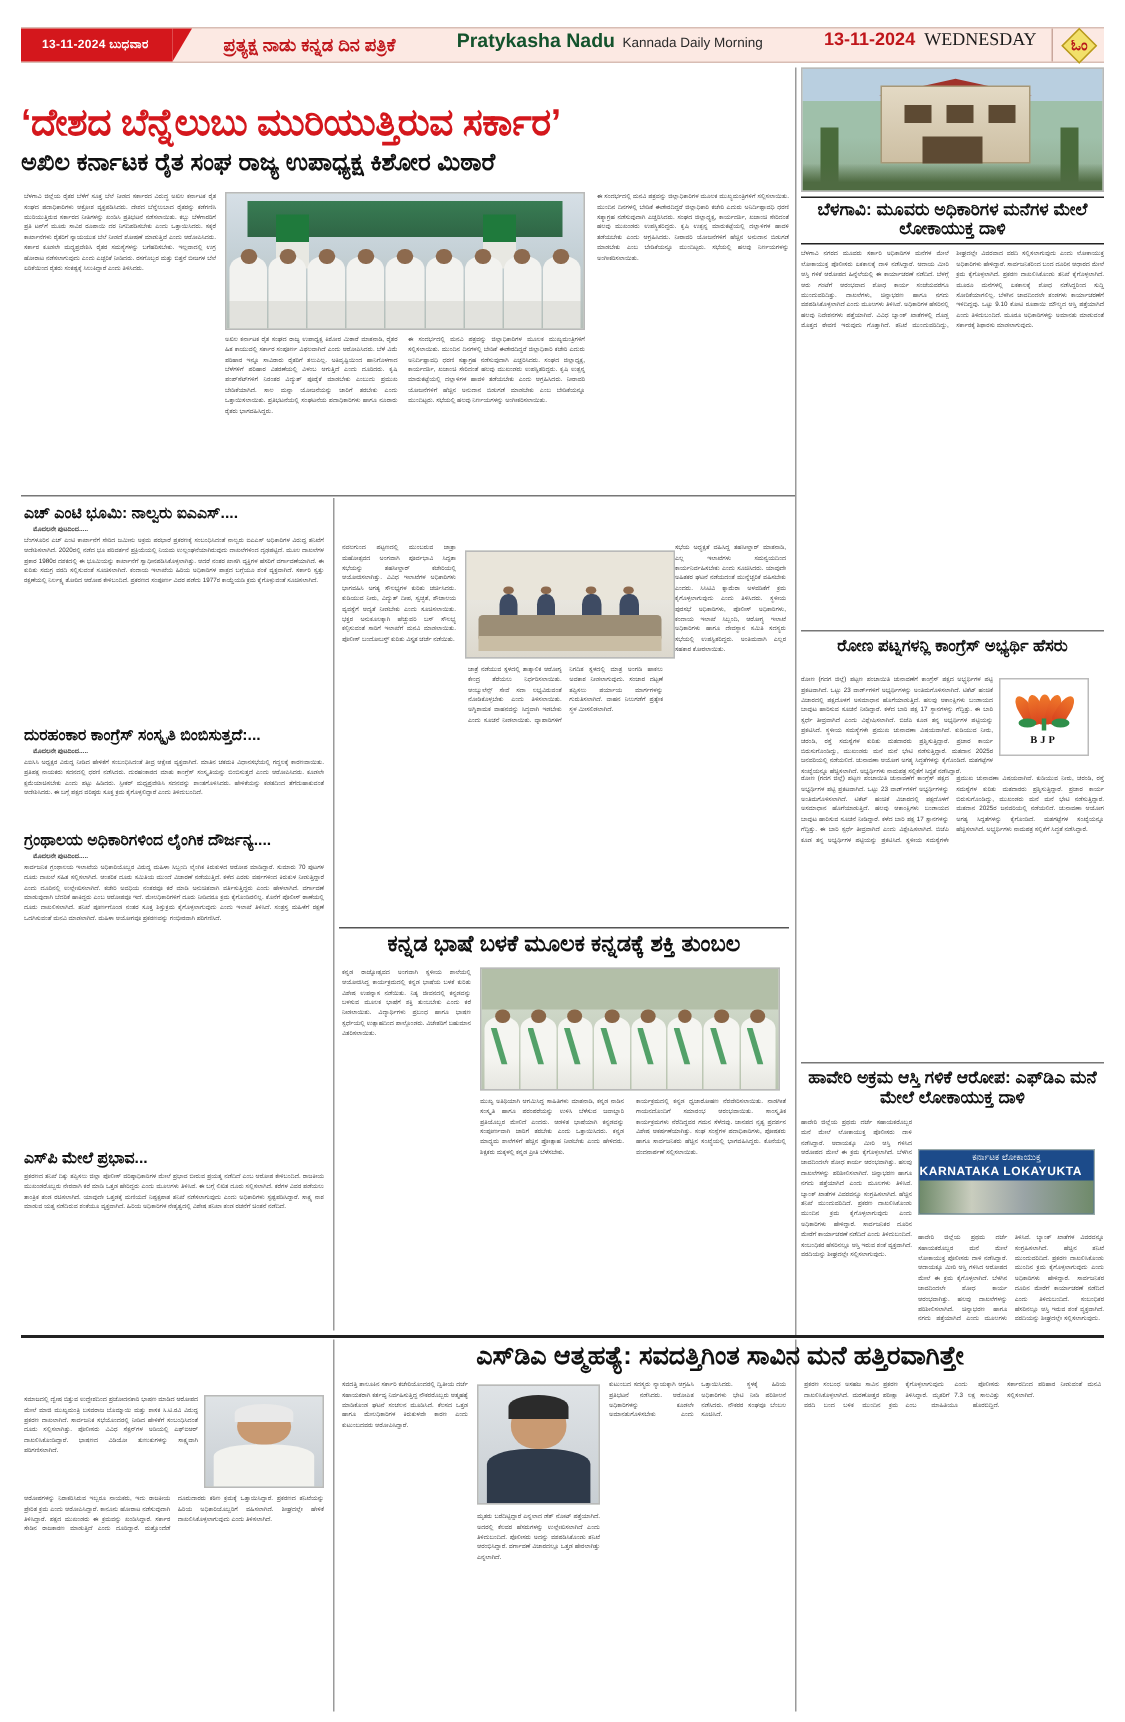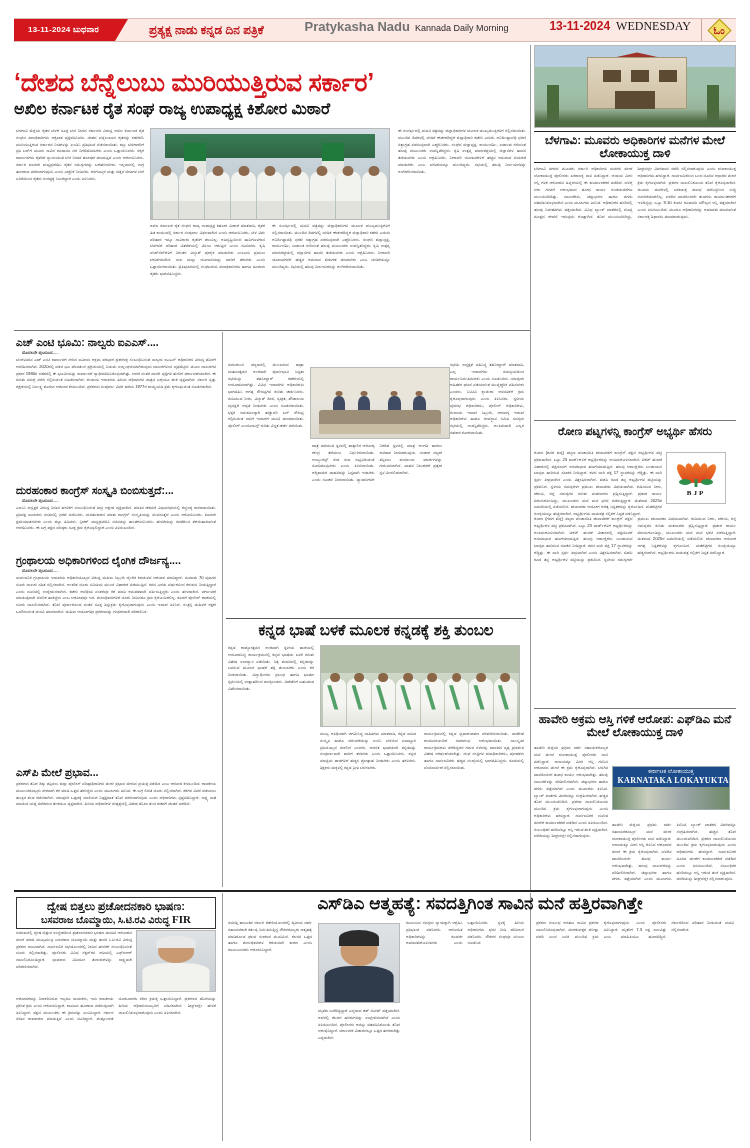--- a/index.html
+++ b/index.html
@@ -29,21 +29,21 @@
     border-top: 22px solid #d4171c; border-right: 13px solid transparent;
   }
   .mast-kan {
     flex: 0 0 auto; display: flex; align-items: center;
     padding-left: 34px; color: #c0161b; font-size: 12px; font-weight: bold;
     white-space: nowrap;
   }
   .mast-eng {
     flex: 1; display: flex; align-items: baseline; justify-content: center; gap: 5px;
   }
-  .mast-eng-title { color: #737373; font-size: 13px; font-weight: bold; }
+  .mast-eng-title { color: #14532d; font-size: 13px; font-weight: bold; }
   .mast-eng-sub { color: #2a2a2a; font-size: 9px; }
   .mast-right {
     display: flex; align-items: baseline; gap: 6px; padding-right: 10px;
     border-right: 1px solid #c9a79c;
   }
   .mast-right-date { color: #c0161b; font-size: 12px; font-weight: bold; }
   .mast-right-day { color: #1a1a1a; font-size: 12px; font-family: "Liberation Serif", serif; }
   .mast-om {
     width: 34px; display: flex; align-items: center; justify-content: center;
   }
@@ -156,22 +156,22 @@
   .lotus .stem { position: absolute; bottom: 0; left: 50%; width: 3px; height: 8px;
     transform: translateX(-50%); background: #2f8f4a; }
   .lotus .leaf { position: absolute; bottom: 2px; width: 12px; height: 6px;
     background: #2f8f4a; border-radius: 50%; }
   .bjp-txt { font-size: 7px; font-weight: bold; letter-spacing: 2px; color: #111; margin-top: 2px;
     font-family: "Liberation Serif", serif; }
 
   
   .lok-sign { width: 118px; border: 1px solid #9aa; background: #1c4b8a; }
   .lok-kn { background: #1c4b8a; color: #fff; font-size: 6px; text-align: center; padding: 1px 0; }
-  .lok-en { background: #1c4b8a; color: #fff; font-size: 8px; font-weight: bold; text-align: right;
-    letter-spacing: .4px; padding: 0 0 2px; font-family: Liberation Serif, serif; }
+  .lok-en { background: #1c4b8a; color: #fff; font-size: 8px; font-weight: bold; text-align: left;
+    letter-spacing: .4px; padding: 0 0 2px; font-family: Liberation Sans, sans-serif; }
   .lok-photo { height: 22px; background: linear-gradient(90deg,#6f8a6a,#c9cdbe 30%,#9aa4a6 60%,#6f8a6a); }
   .twocol { column-count: 2; column-gap: 5px; }
   .fir { font-family: "Liberation Serif", serif; }
 </style>
 </head>
 <body>
 
 <div class="page">
 
   <div class="masthead">
@@ -331,26 +331,20 @@
     <div class="lok-en">KARNATAKA LOKAYUKTA</div>
     <div class="lok-photo"></div>
   </div>
   <div class="col-text" style="position:absolute;left:534px;top:745px;width:74px;height:140px;">ಹಾವೇರಿ ಜಿಲ್ಲೆಯ ಪ್ರಥಮ ದರ್ಜೆ ಸಹಾಯಕರೊಬ್ಬರ ಮನೆ ಮೇಲೆ ಲೋಕಾಯುಕ್ತ ಪೊಲೀಸರು ದಾಳಿ ನಡೆಸಿದ್ದಾರೆ. ಆದಾಯಕ್ಕೂ ಮೀರಿ ಆಸ್ತಿ ಗಳಿಸಿದ ಆರೋಪದ ಮೇಲೆ ಈ ಕ್ರಮ ಕೈಗೊಳ್ಳಲಾಗಿದೆ. ಬೆಳಗಿನ ಜಾವದಿಂದಲೇ ಶೋಧ ಕಾರ್ಯ ಆರಂಭವಾಗಿತ್ತು. ಹಲವು ದಾಖಲೆಗಳನ್ನು ಪರಿಶೀಲಿಸಲಾಗಿದೆ. ಚಿನ್ನಾಭರಣ ಹಾಗೂ ನಗದು ಪತ್ತೆಯಾಗಿದೆ ಎಂದು ಮೂಲಗಳು ತಿಳಿಸಿವೆ. ಬ್ಯಾಂಕ್ ಖಾತೆಗಳ ವಿವರವನ್ನೂ ಸಂಗ್ರಹಿಸಲಾಗಿದೆ. ಹೆಚ್ಚಿನ ತನಿಖೆ ಮುಂದುವರಿದಿದೆ. ಪ್ರಕರಣ ದಾಖಲಿಸಿಕೊಂಡು ಮುಂದಿನ ಕ್ರಮ ಕೈಗೊಳ್ಳಲಾಗುವುದು ಎಂದು ಅಧಿಕಾರಿಗಳು ಹೇಳಿದ್ದಾರೆ. ಸಾರ್ವಜನಿಕರ ದೂರಿನ ಮೇರೆಗೆ ಕಾರ್ಯಾಚರಣೆ ನಡೆದಿದೆ ಎಂದು ತಿಳಿದುಬಂದಿದೆ. ಸಂಬಂಧಿಕರ ಹೆಸರಿನಲ್ಲೂ ಆಸ್ತಿ ಇರುವ ಶಂಕೆ ವ್ಯಕ್ತವಾಗಿದೆ. ವರದಿಯನ್ನು ಶೀಘ್ರದಲ್ಲೇ ಸಲ್ಲಿಸಲಾಗುವುದು.</div>
   <div class="col-text" style="position:absolute;left:612px;top:822px;width:124px;height:63px;column-count:2;column-gap:5px;">ಹಾವೇರಿ ಜಿಲ್ಲೆಯ ಪ್ರಥಮ ದರ್ಜೆ ಸಹಾಯಕರೊಬ್ಬರ ಮನೆ ಮೇಲೆ ಲೋಕಾಯುಕ್ತ ಪೊಲೀಸರು ದಾಳಿ ನಡೆಸಿದ್ದಾರೆ. ಆದಾಯಕ್ಕೂ ಮೀರಿ ಆಸ್ತಿ ಗಳಿಸಿದ ಆರೋಪದ ಮೇಲೆ ಈ ಕ್ರಮ ಕೈಗೊಳ್ಳಲಾಗಿದೆ. ಬೆಳಗಿನ ಜಾವದಿಂದಲೇ ಶೋಧ ಕಾರ್ಯ ಆರಂಭವಾಗಿತ್ತು. ಹಲವು ದಾಖಲೆಗಳನ್ನು ಪರಿಶೀಲಿಸಲಾಗಿದೆ. ಚಿನ್ನಾಭರಣ ಹಾಗೂ ನಗದು ಪತ್ತೆಯಾಗಿದೆ ಎಂದು ಮೂಲಗಳು ತಿಳಿಸಿವೆ. ಬ್ಯಾಂಕ್ ಖಾತೆಗಳ ವಿವರವನ್ನೂ ಸಂಗ್ರಹಿಸಲಾಗಿದೆ. ಹೆಚ್ಚಿನ ತನಿಖೆ ಮುಂದುವರಿದಿದೆ. ಪ್ರಕರಣ ದಾಖಲಿಸಿಕೊಂಡು ಮುಂದಿನ ಕ್ರಮ ಕೈಗೊಳ್ಳಲಾಗುವುದು ಎಂದು ಅಧಿಕಾರಿಗಳು ಹೇಳಿದ್ದಾರೆ. ಸಾರ್ವಜನಿಕರ ದೂರಿನ ಮೇರೆಗೆ ಕಾರ್ಯಾಚರಣೆ ನಡೆದಿದೆ ಎಂದು ತಿಳಿದುಬಂದಿದೆ. ಸಂಬಂಧಿಕರ ಹೆಸರಿನಲ್ಲೂ ಆಸ್ತಿ ಇರುವ ಶಂಕೆ ವ್ಯಕ್ತವಾಗಿದೆ. ವರದಿಯನ್ನು ಶೀಘ್ರದಲ್ಲೇ ಸಲ್ಲಿಸಲಾಗುವುದು.</div>
 
   <div class="hrule" style="left:14px;top:890px;width:722px;border-top:2px solid #222;"></div>
   <div class="vrule" style="left:222px;top:893px;height:248px;"></div>
   <div class="vrule" style="left:530px;top:893px;height:248px;"></div>
 
-  <div style="position:absolute;left:16px;top:897px;width:200px;">
-    <div style="border:1px solid #333;padding:2px 3px;text-align:center;">
-      <div style="font-size:11px;font-weight:bold;color:#111;line-height:1.15;">ದ್ವೇಷ ಬಿತ್ತಲು ಪ್ರಚೋದನಕಾರಿ ಭಾಷಣ:</div>
-      <div style="font-size:9.5px;font-weight:bold;color:#111;line-height:1.15;"><span>ಬಸವರಾಜ ಬೊಮ್ಮಾಯಿ, ಸಿ.ಟಿ.ರವಿ ವಿರುದ್ಧ </span><span class="fir" style="font-size:11px;">FIR</span></div>
-    </div>
-  </div>
   <div class="photo ph-port" style="position:absolute;left:136px;top:930px;width:80px;height:62px;">
     <div class="sky"></div>
       <div class="body"></div>
       <div class="head"></div>
       <div class="hair"></div>
   </div>
   <div class="col-text" style="position:absolute;left:16px;top:930px;width:116px;height:62px;">ಸಮಾಜದಲ್ಲಿ ದ್ವೇಷ ಬಿತ್ತುವ ಉದ್ದೇಶದಿಂದ ಪ್ರಚೋದನಕಾರಿ ಭಾಷಣ ಮಾಡಿದ ಆರೋಪದ ಮೇಲೆ ಮಾಜಿ ಮುಖ್ಯಮಂತ್ರಿ ಬಸವರಾಜ ಬೊಮ್ಮಾಯಿ ಮತ್ತು ಶಾಸಕ ಸಿ.ಟಿ.ರವಿ ವಿರುದ್ಧ ಪ್ರಕರಣ ದಾಖಲಾಗಿದೆ. ಸಾರ್ವಜನಿಕ ಸಭೆಯೊಂದರಲ್ಲಿ ನೀಡಿದ ಹೇಳಿಕೆಗೆ ಸಂಬಂಧಿಸಿದಂತೆ ದೂರು ಸಲ್ಲಿಸಲಾಗಿತ್ತು. ಪೊಲೀಸರು ವಿವಿಧ ಸೆಕ್ಷನ್‌ಗಳ ಅಡಿಯಲ್ಲಿ ಎಫ್‌ಐಆರ್ ದಾಖಲಿಸಿಕೊಂಡಿದ್ದಾರೆ. ಭಾಷಣದ ವಿಡಿಯೋ ತುಣುಕುಗಳನ್ನು ಸಾಕ್ಷ್ಯವಾಗಿ ಪರಿಗಣಿಸಲಾಗಿದೆ.</div>
   <div class="col-text twocol" style="position:absolute;left:16px;top:996px;width:200px;height:144px;">ಆರೋಪಗಳನ್ನು ನಿರಾಕರಿಸಿರುವ ಇಬ್ಬರೂ ನಾಯಕರು, ಇದು ರಾಜಕೀಯ ಪ್ರೇರಿತ ಕ್ರಮ ಎಂದು ಆರೋಪಿಸಿದ್ದಾರೆ. ಕಾನೂನು ಹೋರಾಟ ನಡೆಸುವುದಾಗಿ ತಿಳಿಸಿದ್ದಾರೆ. ಪಕ್ಷದ ಮುಖಂಡರು ಈ ಕ್ರಮವನ್ನು ಖಂಡಿಸಿದ್ದಾರೆ. ಸರ್ಕಾರ ಸೇಡಿನ ರಾಜಕಾರಣ ಮಾಡುತ್ತಿದೆ ಎಂದು ದೂರಿದ್ದಾರೆ. ಮತ್ತೊಂದೆಡೆ ದೂರುದಾರರು ಕಠಿಣ ಕ್ರಮಕ್ಕೆ ಒತ್ತಾಯಿಸಿದ್ದಾರೆ. ಪ್ರಕರಣದ ತನಿಖೆಯನ್ನು ಹಿರಿಯ ಅಧಿಕಾರಿಯೊಬ್ಬರಿಗೆ ವಹಿಸಲಾಗಿದೆ. ಶೀಘ್ರದಲ್ಲೇ ಹೇಳಿಕೆ ದಾಖಲಿಸಿಕೊಳ್ಳಲಾಗುವುದು ಎಂದು ತಿಳಿಸಲಾಗಿದೆ.</div>
 
   <div style="position:absolute;left:228px;top:895px;width:504px;">

